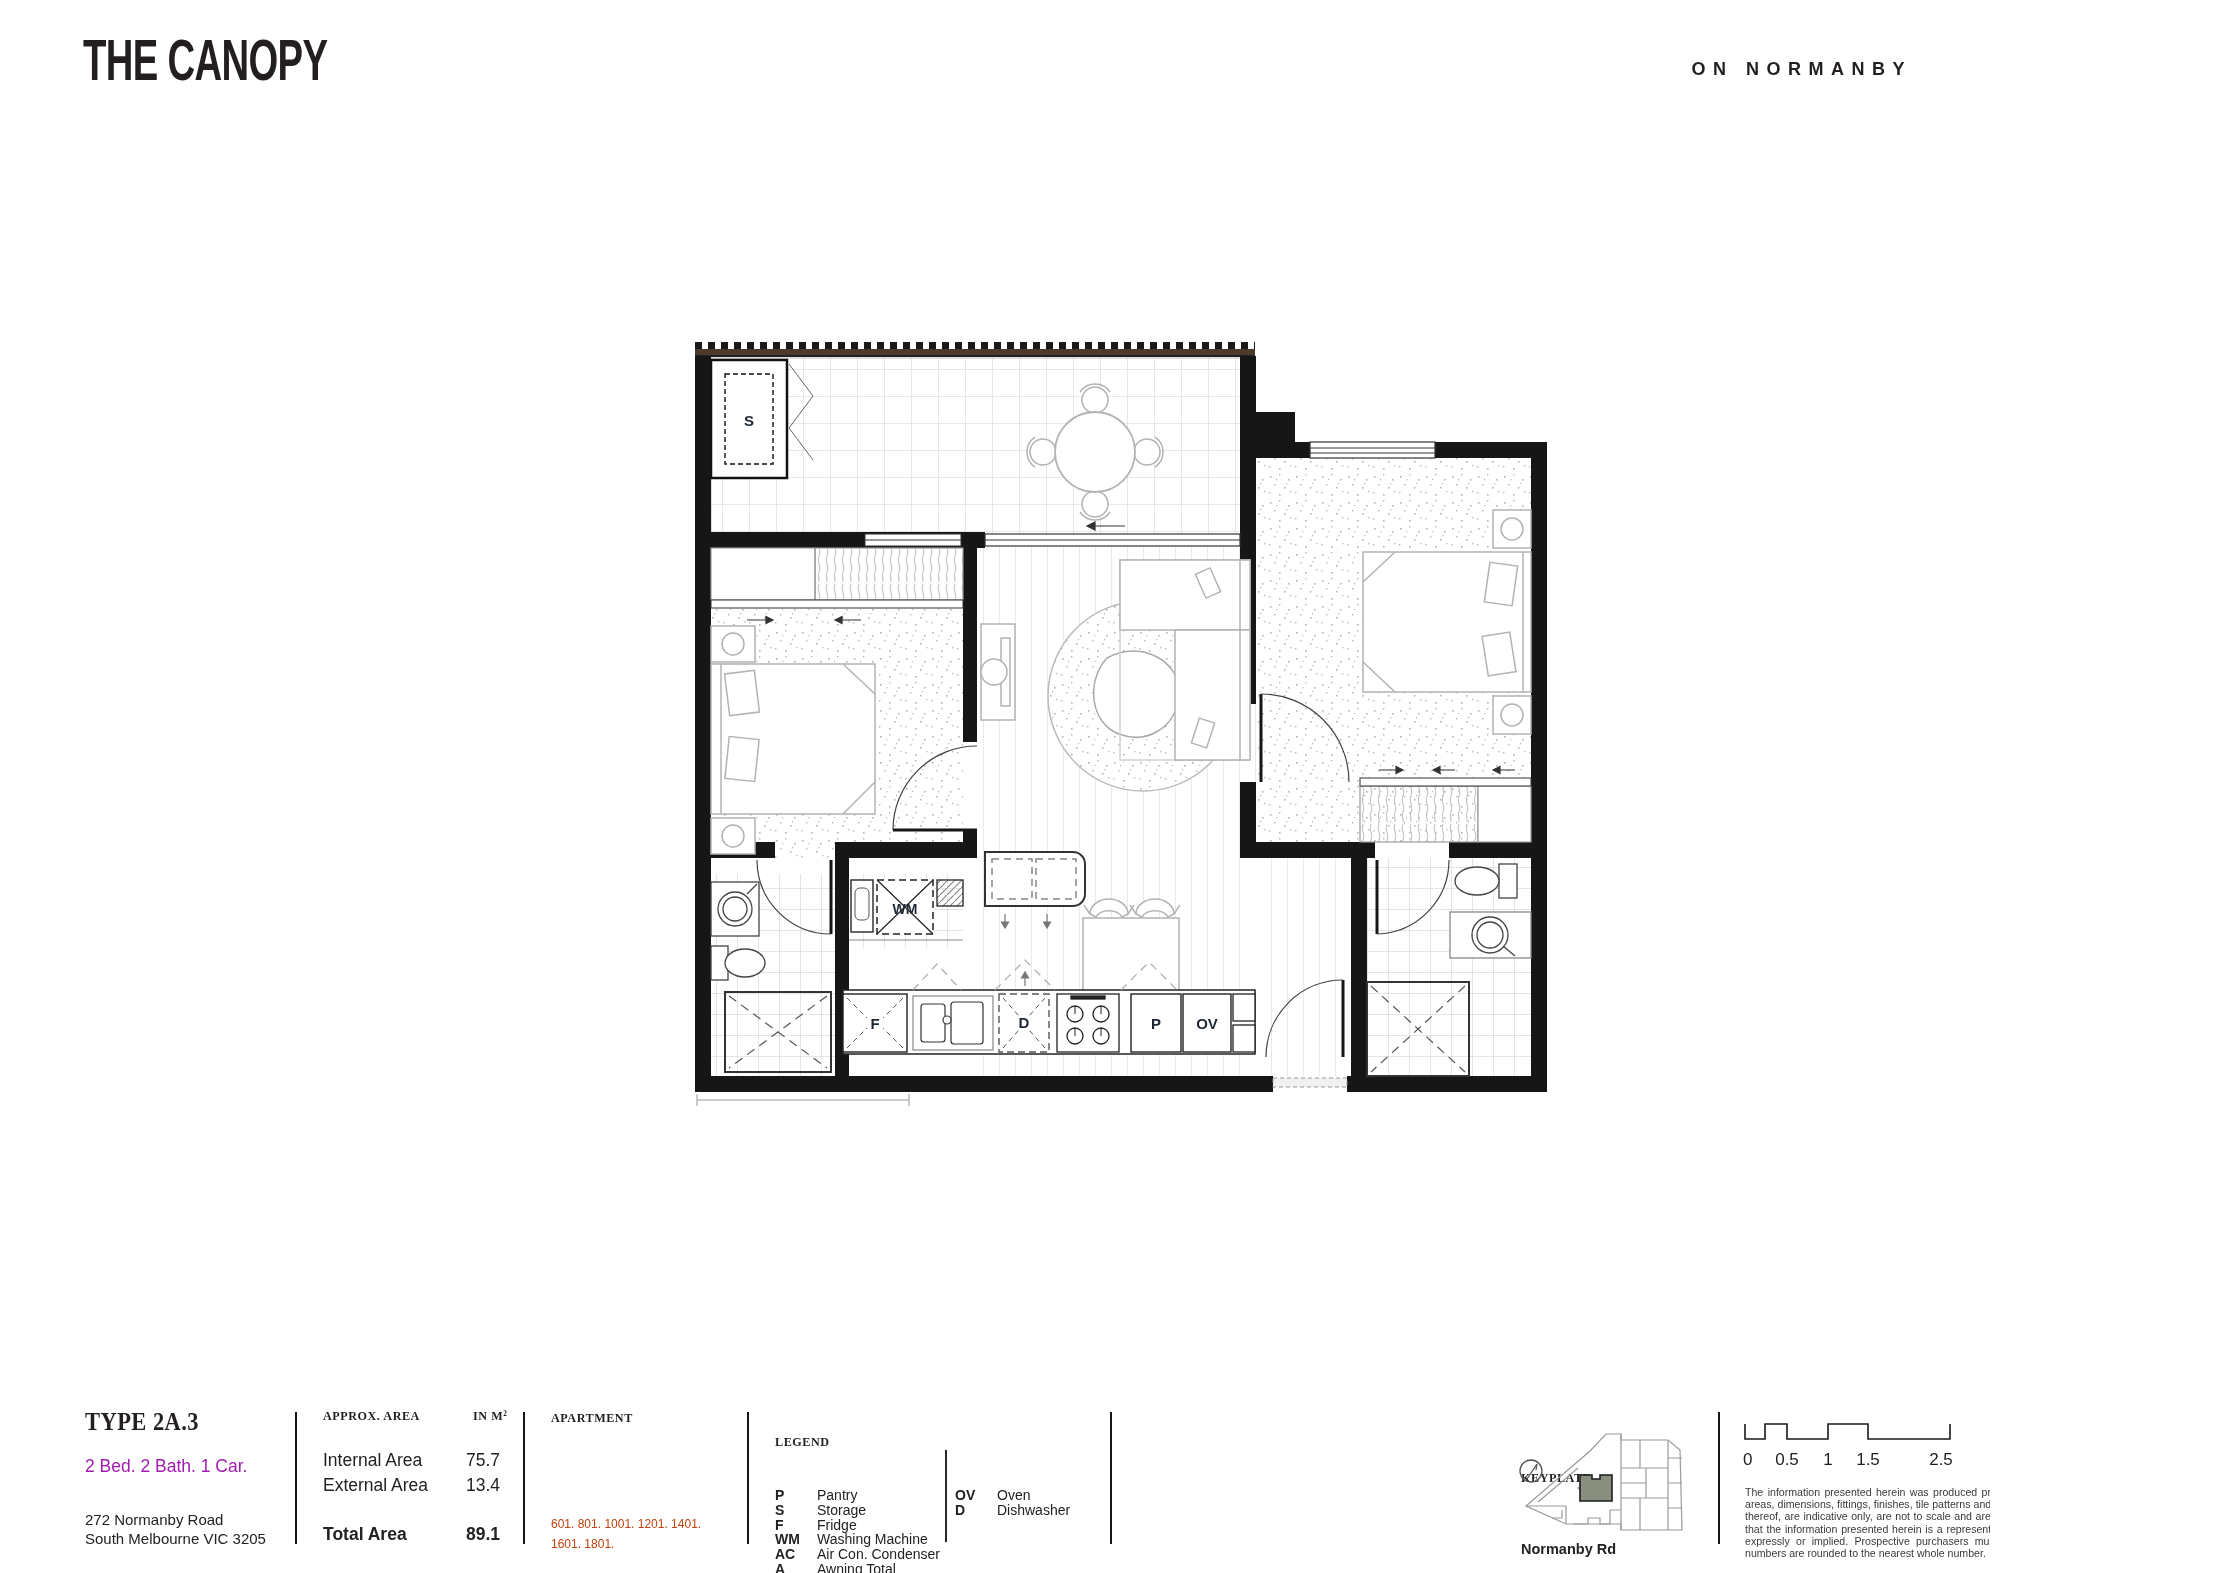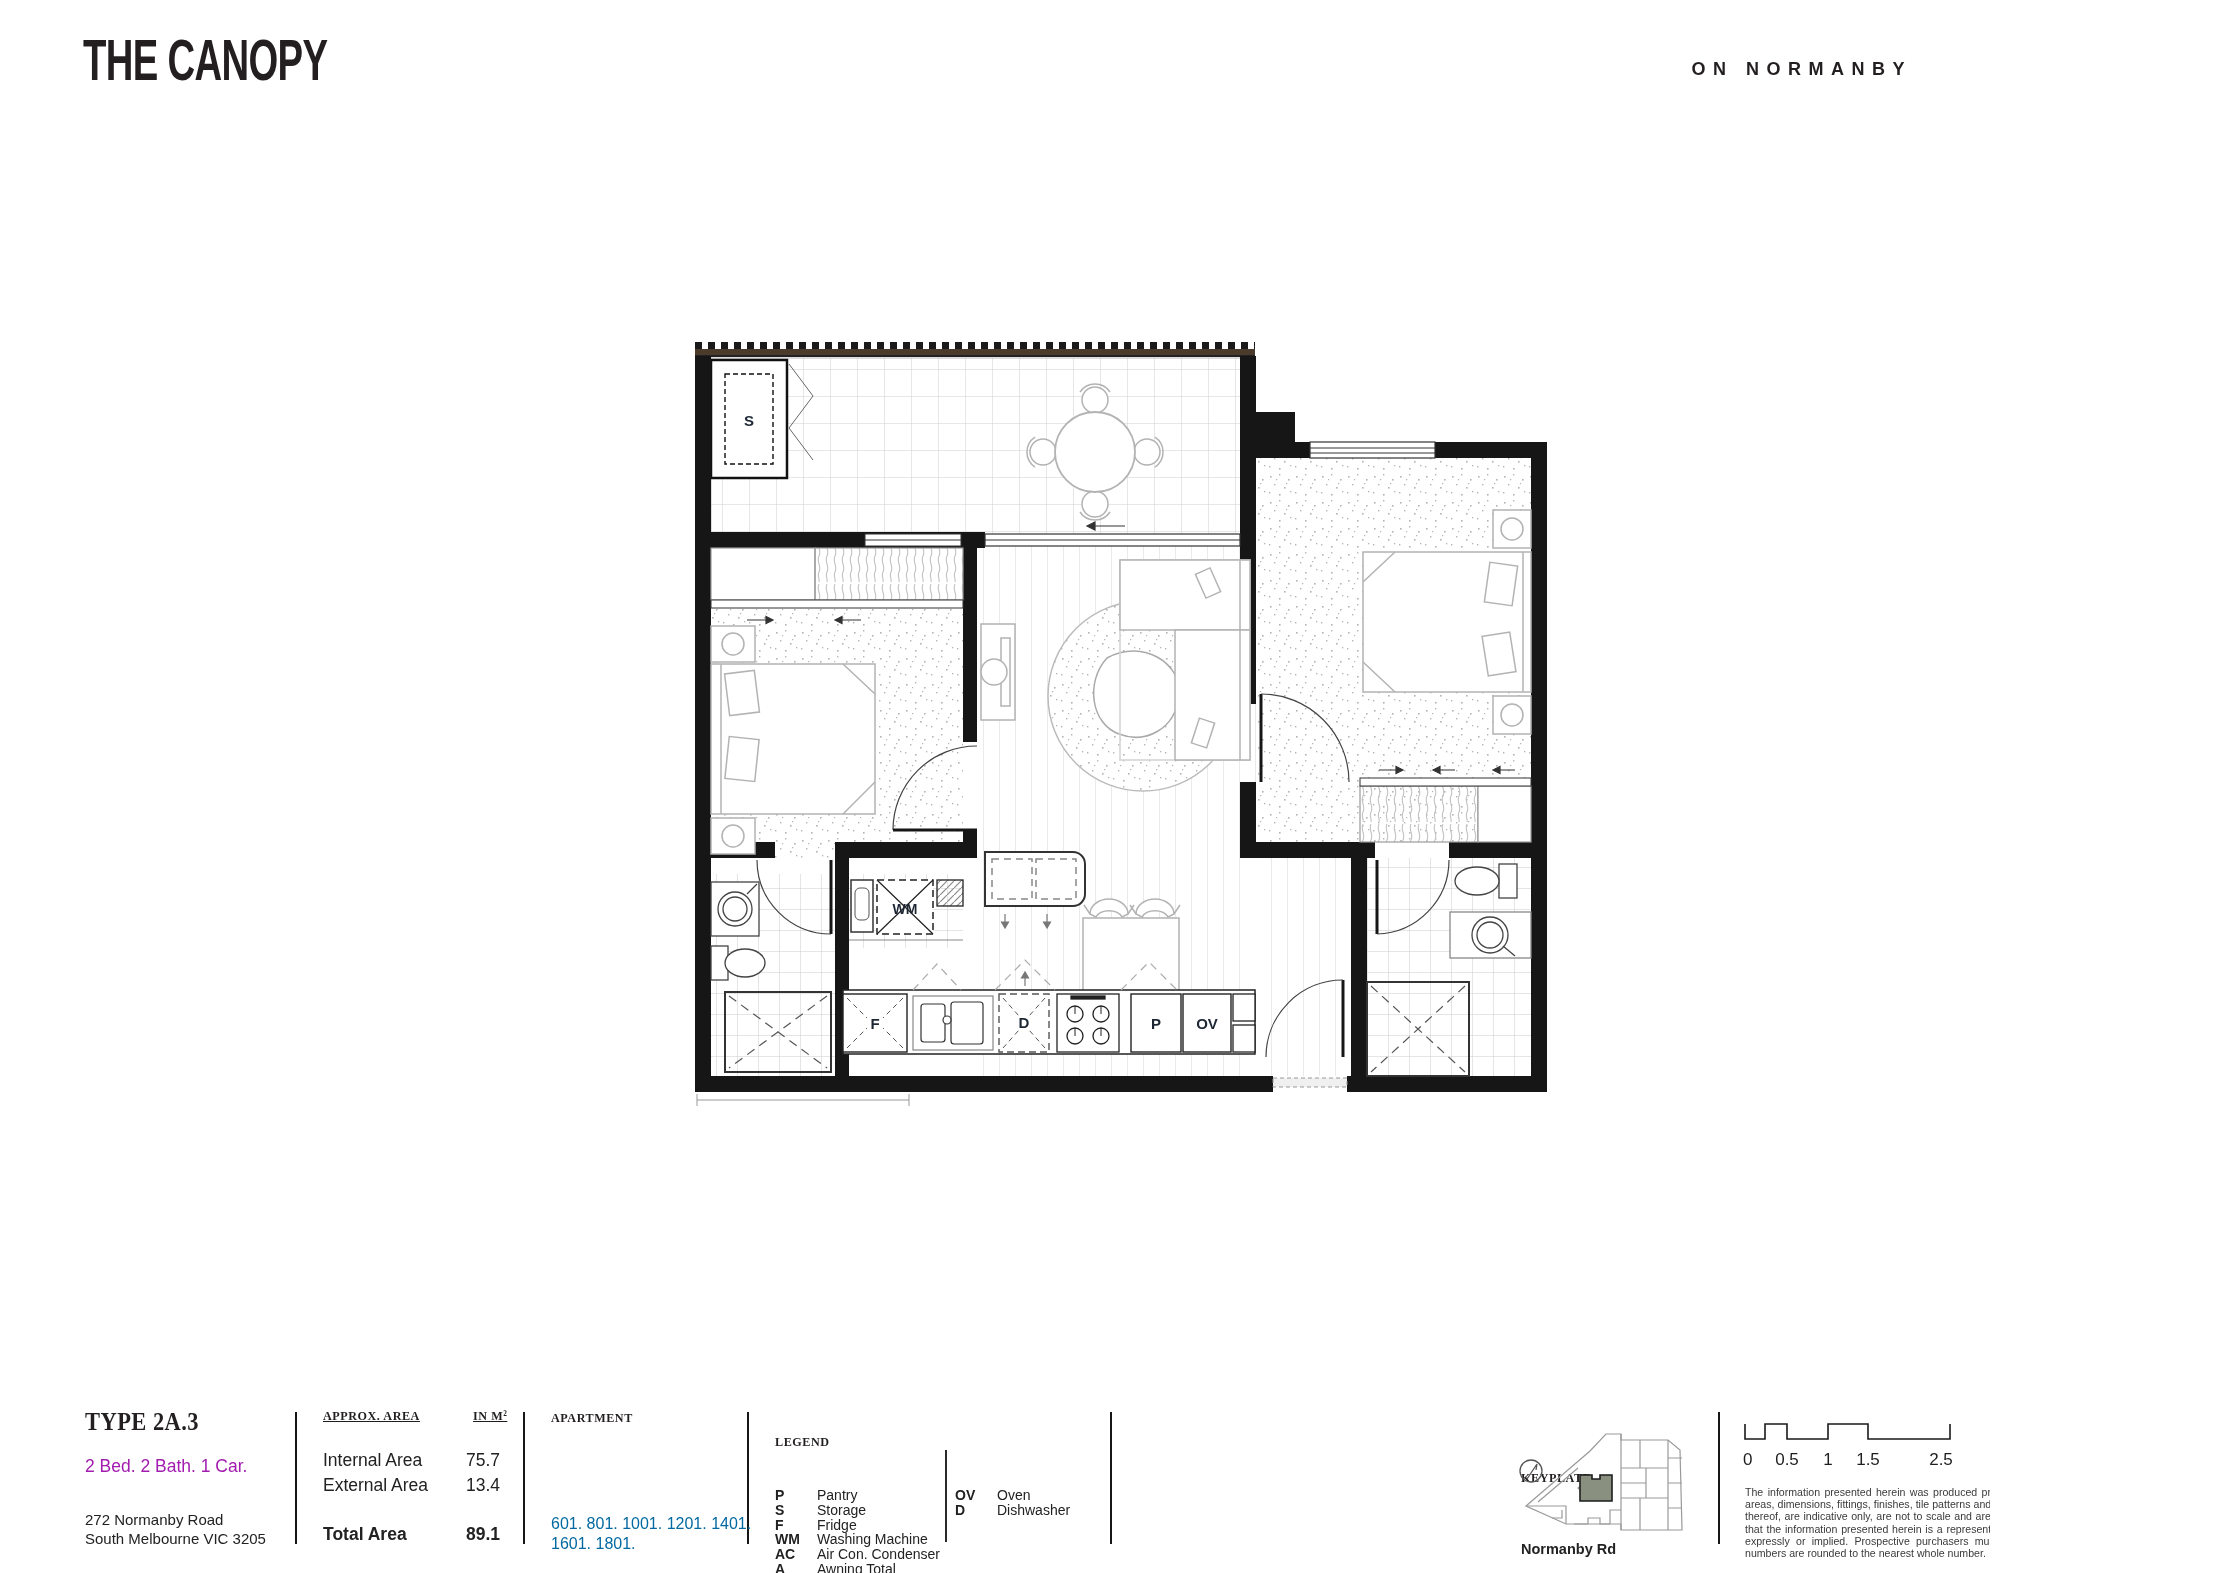--- a/index.html
+++ b/index.html
@@ -29,21 +29,21 @@
   .col-head{font-size:13.5px;letter-spacing:.6px;}
   .config{font-size:17.5px;margin-top:20px;color:#a21caf;}
   .addr{font-size:15px;line-height:19px;color:#222;}
 
   .area-table{font-size:17.5px;color:#222;}
   .area-row{display:flex;width:185px;margin-top:4px;}
   .area-row .lbl{flex:1;}
   .area-row .val{width:42px;text-align:left;}
   .area-row.total{font-weight:bold;gap:20px;}
 
-  .apt-numbers{font-size:16px;line-height:20px;color:#0369a1;}
+  .apt-numbers{font-size:12px;line-height:20px;color:#c2410c;}
 
   .legend-grid{display:flex;gap:0;}
   .legend-col{display:flex;flex-direction:column;font-size:14px;line-height:14.8px;color:#222;}
   .legend-row{display:flex;}
   .legend-row .abbr{width:42px;font-weight:bold;}
   .legend-row .name{white-space:nowrap;}
 
   .keyplate-road{position:absolute;left:1521px;top:1541px;font-size:14.5px;font-weight:bold;color:#222;}
 
   .disclaimer{position:absolute;left:1745px;top:1486px;width:452px;font-size:10.6px;line-height:12.2px;
@@ -372,21 +372,21 @@
   <div class="block" style="left:85px;top:1408px;">
     <div><span class="serif-head type-title">TYPE 2A.3</span></div>
     <div class="config">2 Bed. 2 Bath. 1 Car.</div>
     <div class="addr" style="margin-top:33px;">
       <div>272 Normanby Road</div>
       <div>South Melbourne VIC 3205</div>
     </div>
   </div>
 
   <div class="block" style="left:323px;top:1408px;">
-    <div style="display:flex;width:188px;text-decoration:underline;">
+    <div style="display:flex;width:188px;">
       <span class="serif-head col-head" style="flex:1">APPROX. AREA</span>
       <span class="serif-head col-head">IN M²</span>
     </div>
     <div class="area-table" style="margin-top:26px;">
       <div class="area-row">
         <span class="lbl">Internal Area</span>
         <span class="val">75.7</span>
       </div>
       <div class="area-row">
         <span class="lbl">External Area</span>

